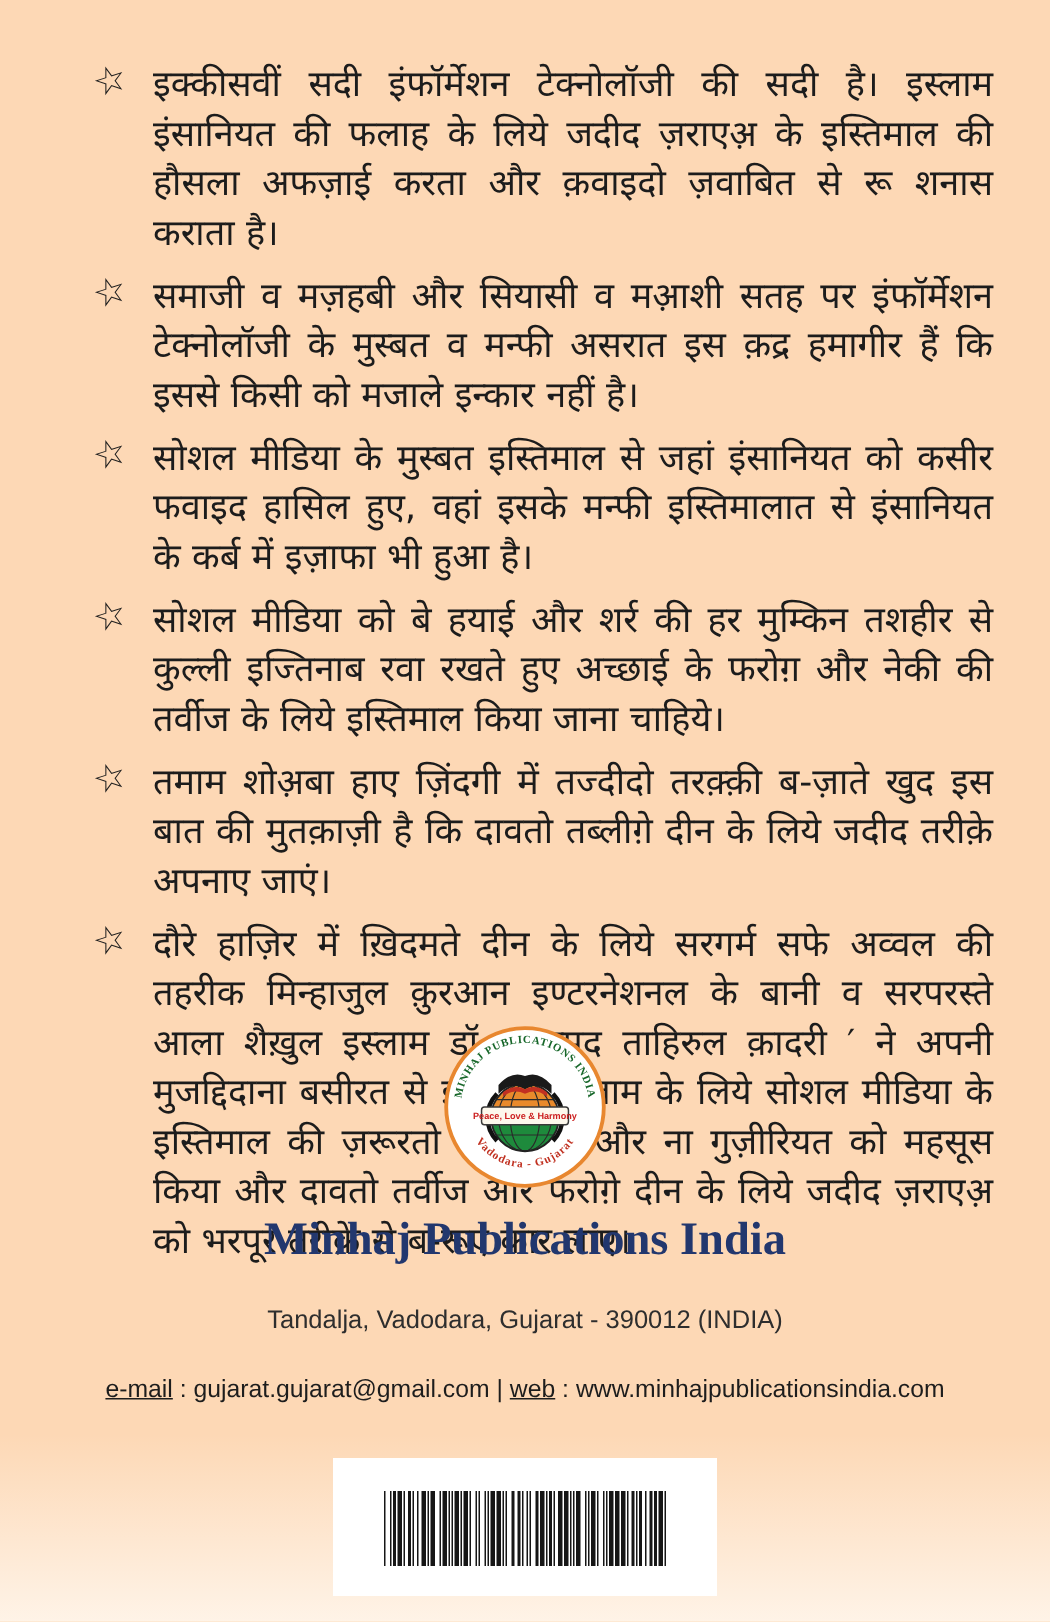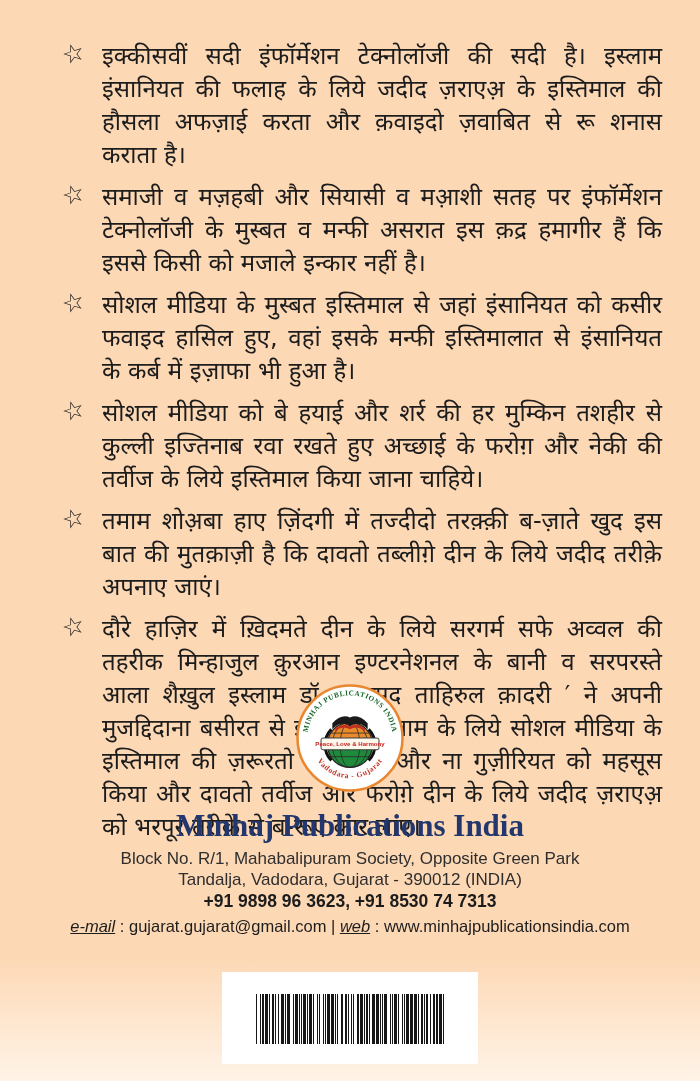--- a/index.html
+++ b/index.html
@@ -59,21 +59,21 @@
   .phone{
     position:absolute;left:0;width:700px;top:891px;text-align:center;
     font-family:"Liberation Sans",sans-serif;
     font-size:17.5px;font-weight:bold;color:#1c1c1c;margin:0;
   }
   .contact{
     position:absolute;left:0;width:700px;top:917px;text-align:center;
     font-family:"Liberation Sans",sans-serif;
     font-size:16.5px;color:#1d1d1d;margin:0;
   }
-  .contact .lbl{font-style:italic;text-decoration:underline;}
+  .contact .lbl{text-decoration:underline;}
   .bottom-fade{
     position:absolute;left:0;right:0;bottom:0;height:125px;
     background:linear-gradient(rgba(255,246,235,0), rgba(255,248,240,0.85));
     pointer-events:none;
   }
   
   .barcode-box{
     position:absolute;left:222px;top:972px;width:256px;height:92px;
     background:#ffffff;
     display:flex;flex-direction:column;align-items:center;justify-content:center;
@@ -154,23 +154,21 @@
       </g>
       <g>
         <rect x="25.5" y="55" width="59" height="12" rx="2" fill="#fdf8ec" stroke="#3a3a3a" stroke-width="1"></rect>
         <text x="55" y="63.4" class="banner-text">Peace, Love &amp; Harmony</text>
       </g>
       <text class="arc-bot" text-anchor="middle"><textPath href="#arcBot" startOffset="50%">Vadodara - Gujarat</textPath></text>
     </svg>
   </div>
 
   <h1 class="pub-name">Minhaj Publications India</h1>
-  <p class="addr1">Block No. R/1, Mahabalipuram Society, Opposite Green Park</p>
   <p class="addr2">Tandalja, Vadodara, Gujarat  - 390012  (INDIA)</p>
-  <p class="phone">+91 9898 96 3623, +91 8530 74 7313</p>
 
   <p class="contact"><span class="lbl">e-mail</span><span> :  </span><span>gujarat.gujarat@gmail.com</span><span> | </span><span class="lbl">web</span><span> : </span><span>www.minhajpublicationsindia.com</span></p>
 
   <div class="barcode-box">
     <div class="barcode-bars" id="barcode-bars">
         <div style="width: 1.1px; background: rgb(22, 22, 22);"></div>
         <div style="width: 2.7px; background: transparent;"></div>
         <div style="width: 1.1px; background: rgb(22, 22, 22);"></div>
         <div style="width: 1.1px; background: transparent;"></div>
         <div style="width: 2.7px; background: rgb(22, 22, 22);"></div>

